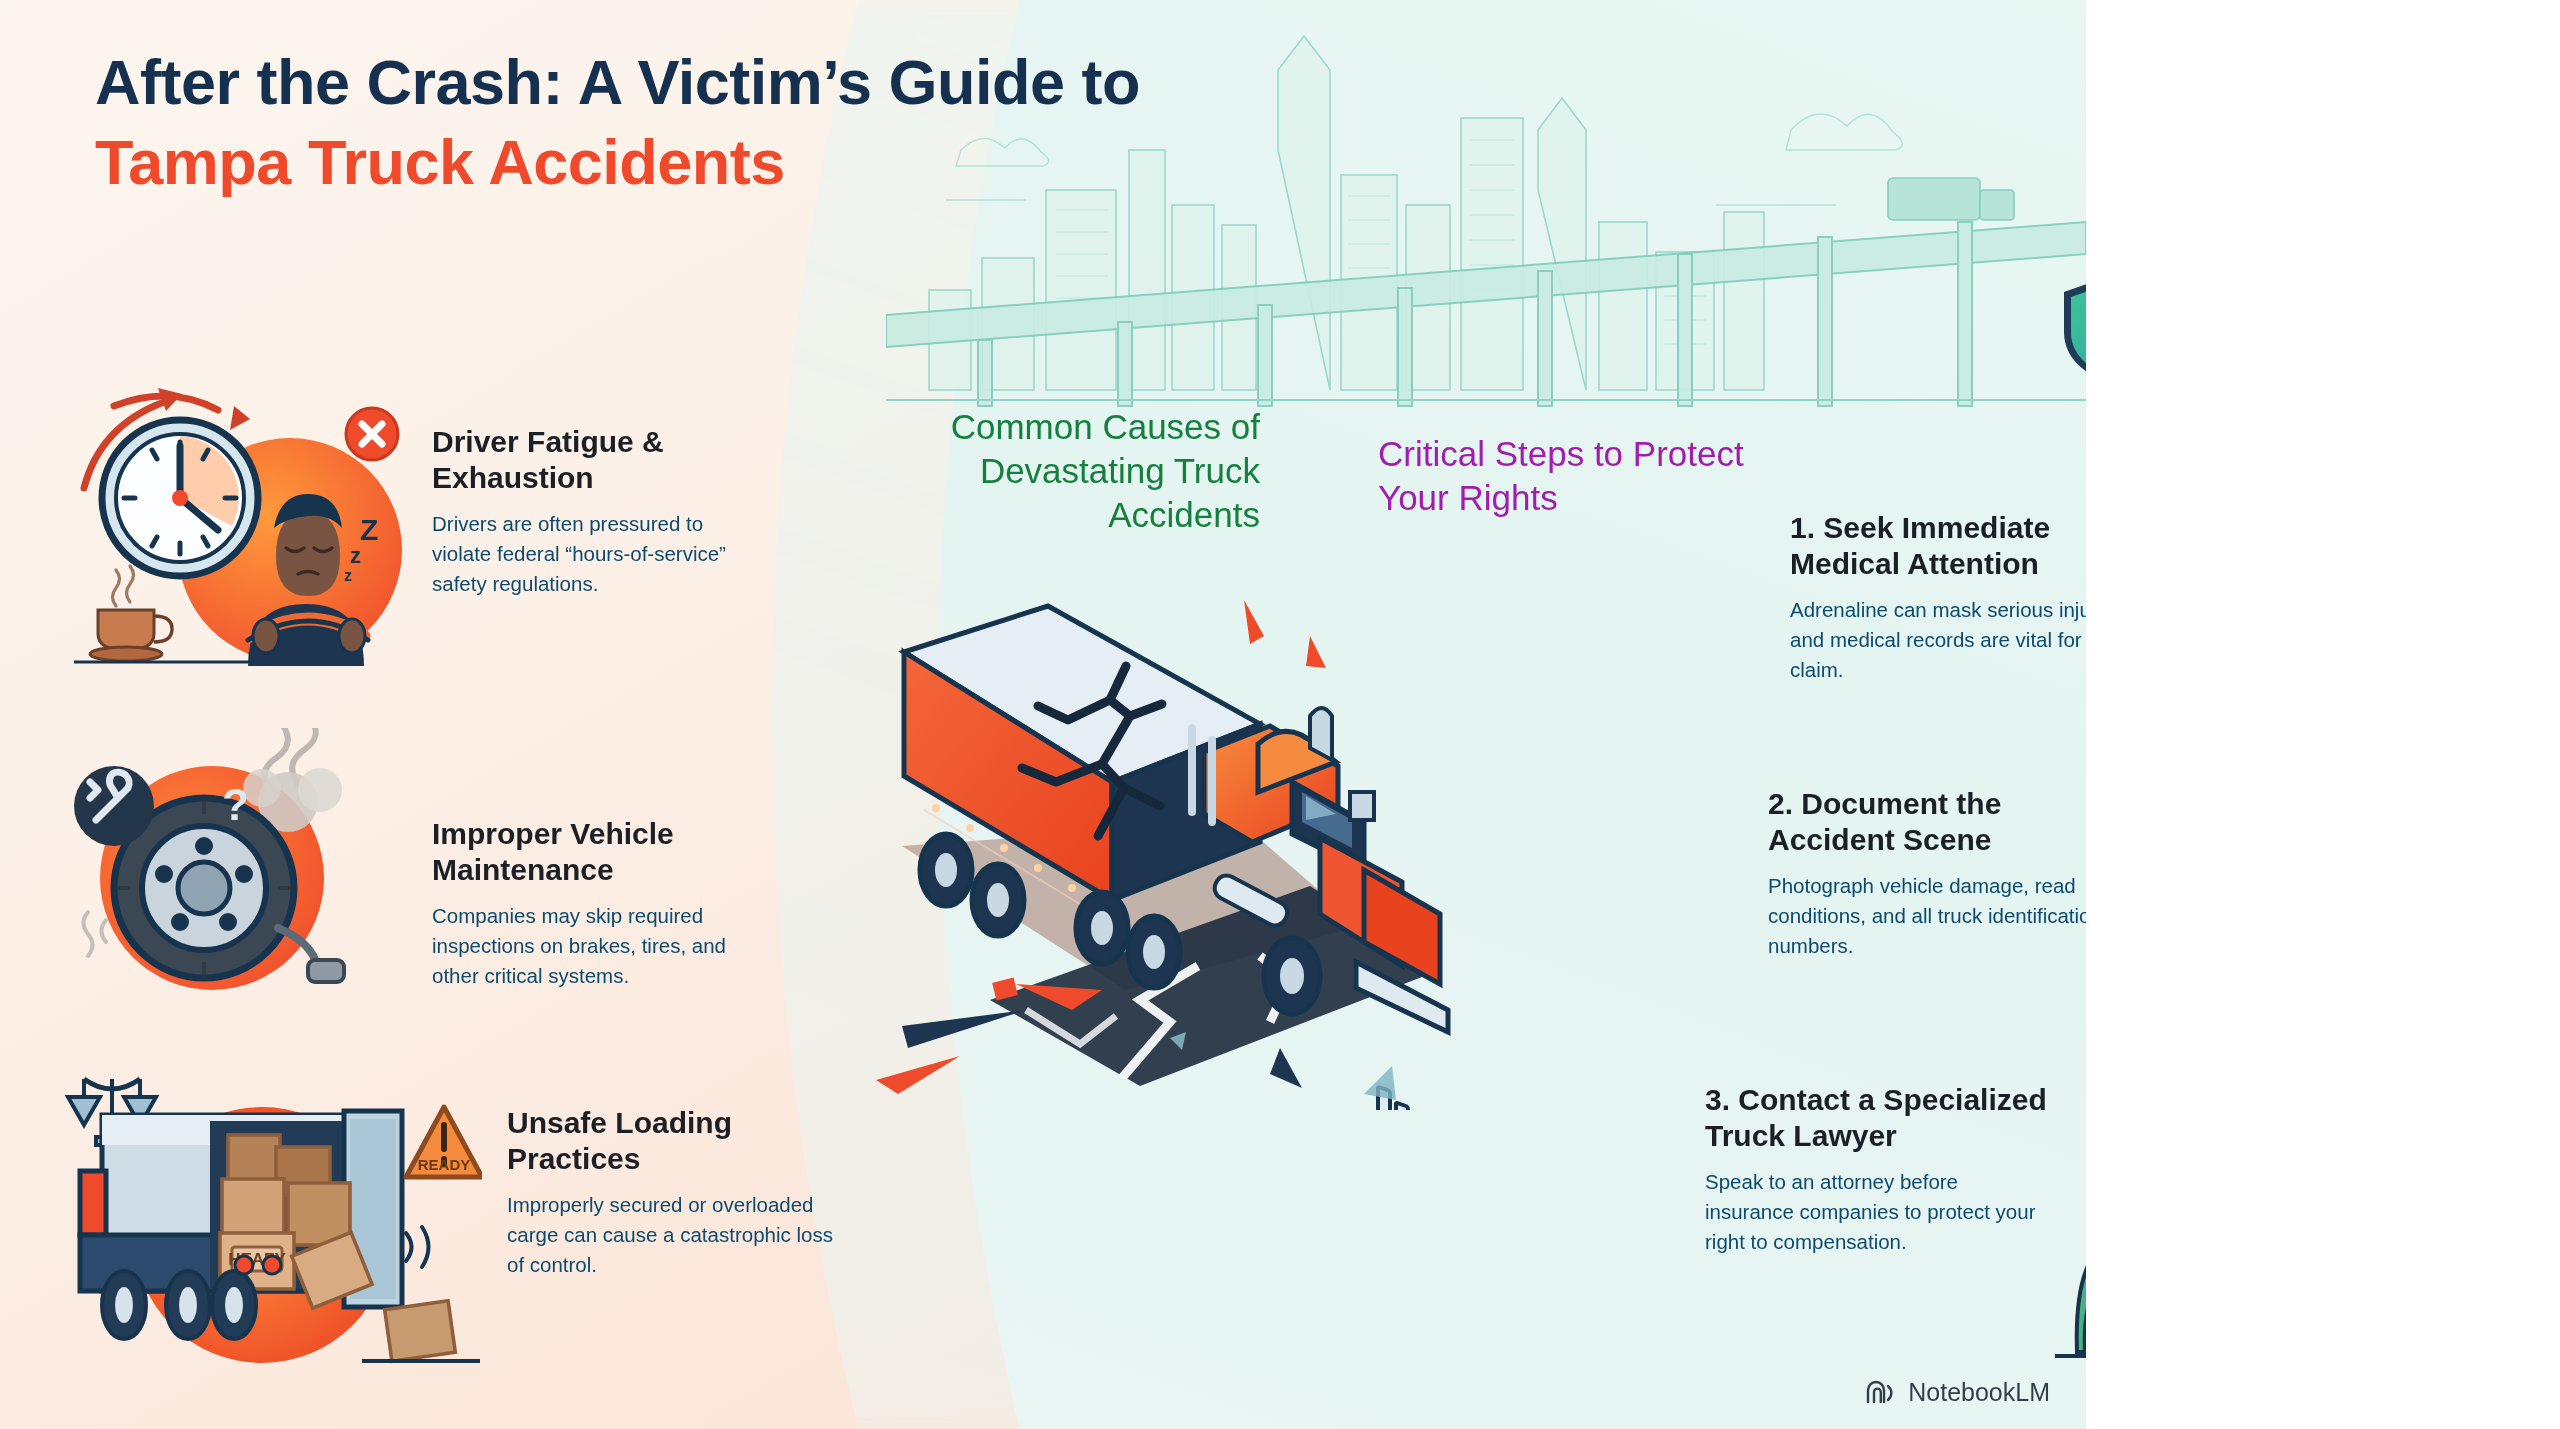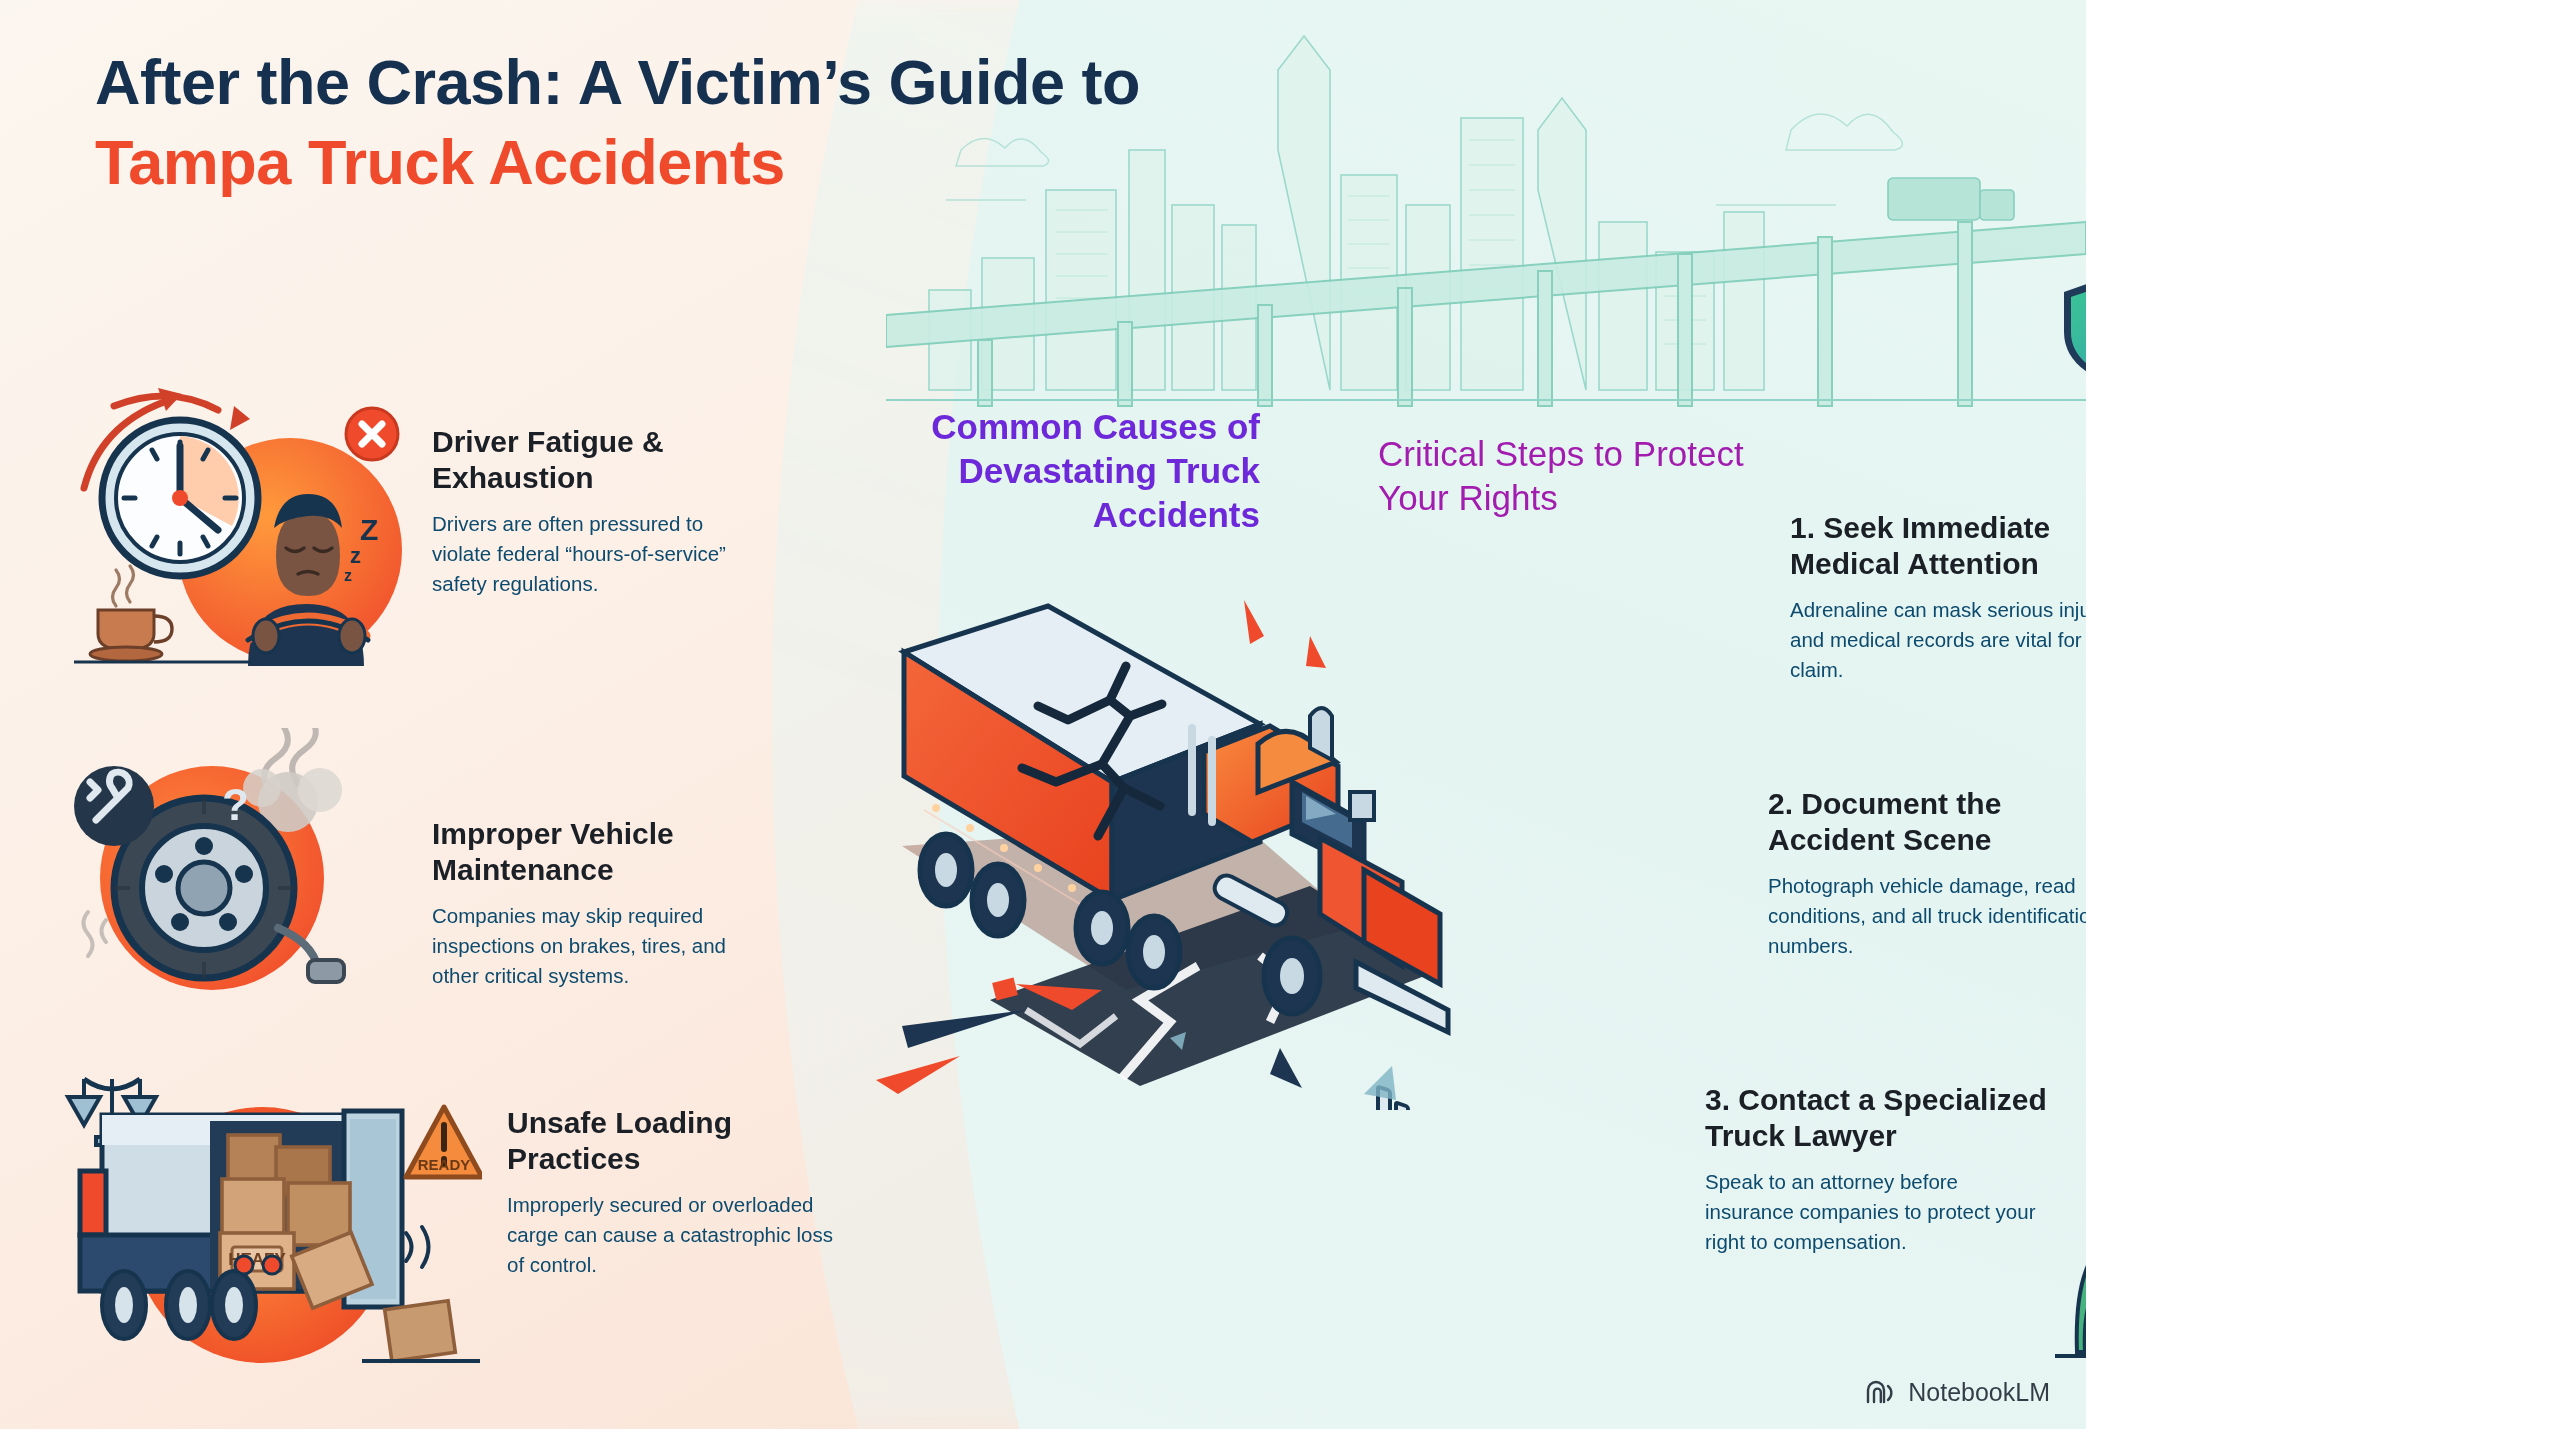--- a/index.html
+++ b/index.html
@@ -37,21 +37,21 @@
     font-size:63px;font-weight:bold;color:#15314f;letter-spacing:-.5px;
     line-height:1.08;white-space:nowrap;
   }
   .t-line2{
     font-size:63px;font-weight:bold;color:#ef4a2b;letter-spacing:-.5px;
     line-height:1.08;white-space:nowrap;margin-top:12px;
   }
   
   .mid-head{
     position:absolute;left:830px;top:405px;width:430px;
-    font-size:35px;font-weight:bold;color:#6d28d9;line-height:1.26;
+    font-size:35px;font-weight:normal;color:#15803d;line-height:1.26;
     text-align:right;z-index:6;
   }
   .right-head{
     position:absolute;left:1378px;top:408px;width:390px;
     font-size:35px;font-weight:normal;color:#a21caf;line-height:1.26;z-index:6;margin-top:24px;
   }
   
   .blk{position:absolute;z-index:6;}
   .blk .h{font-size:30px;font-weight:bold;color:#1b1f26;line-height:1.2;}
   .blk .p{font-size:20.5px;color:#0c4a6e;line-height:1.46;margin-top:13px;}

